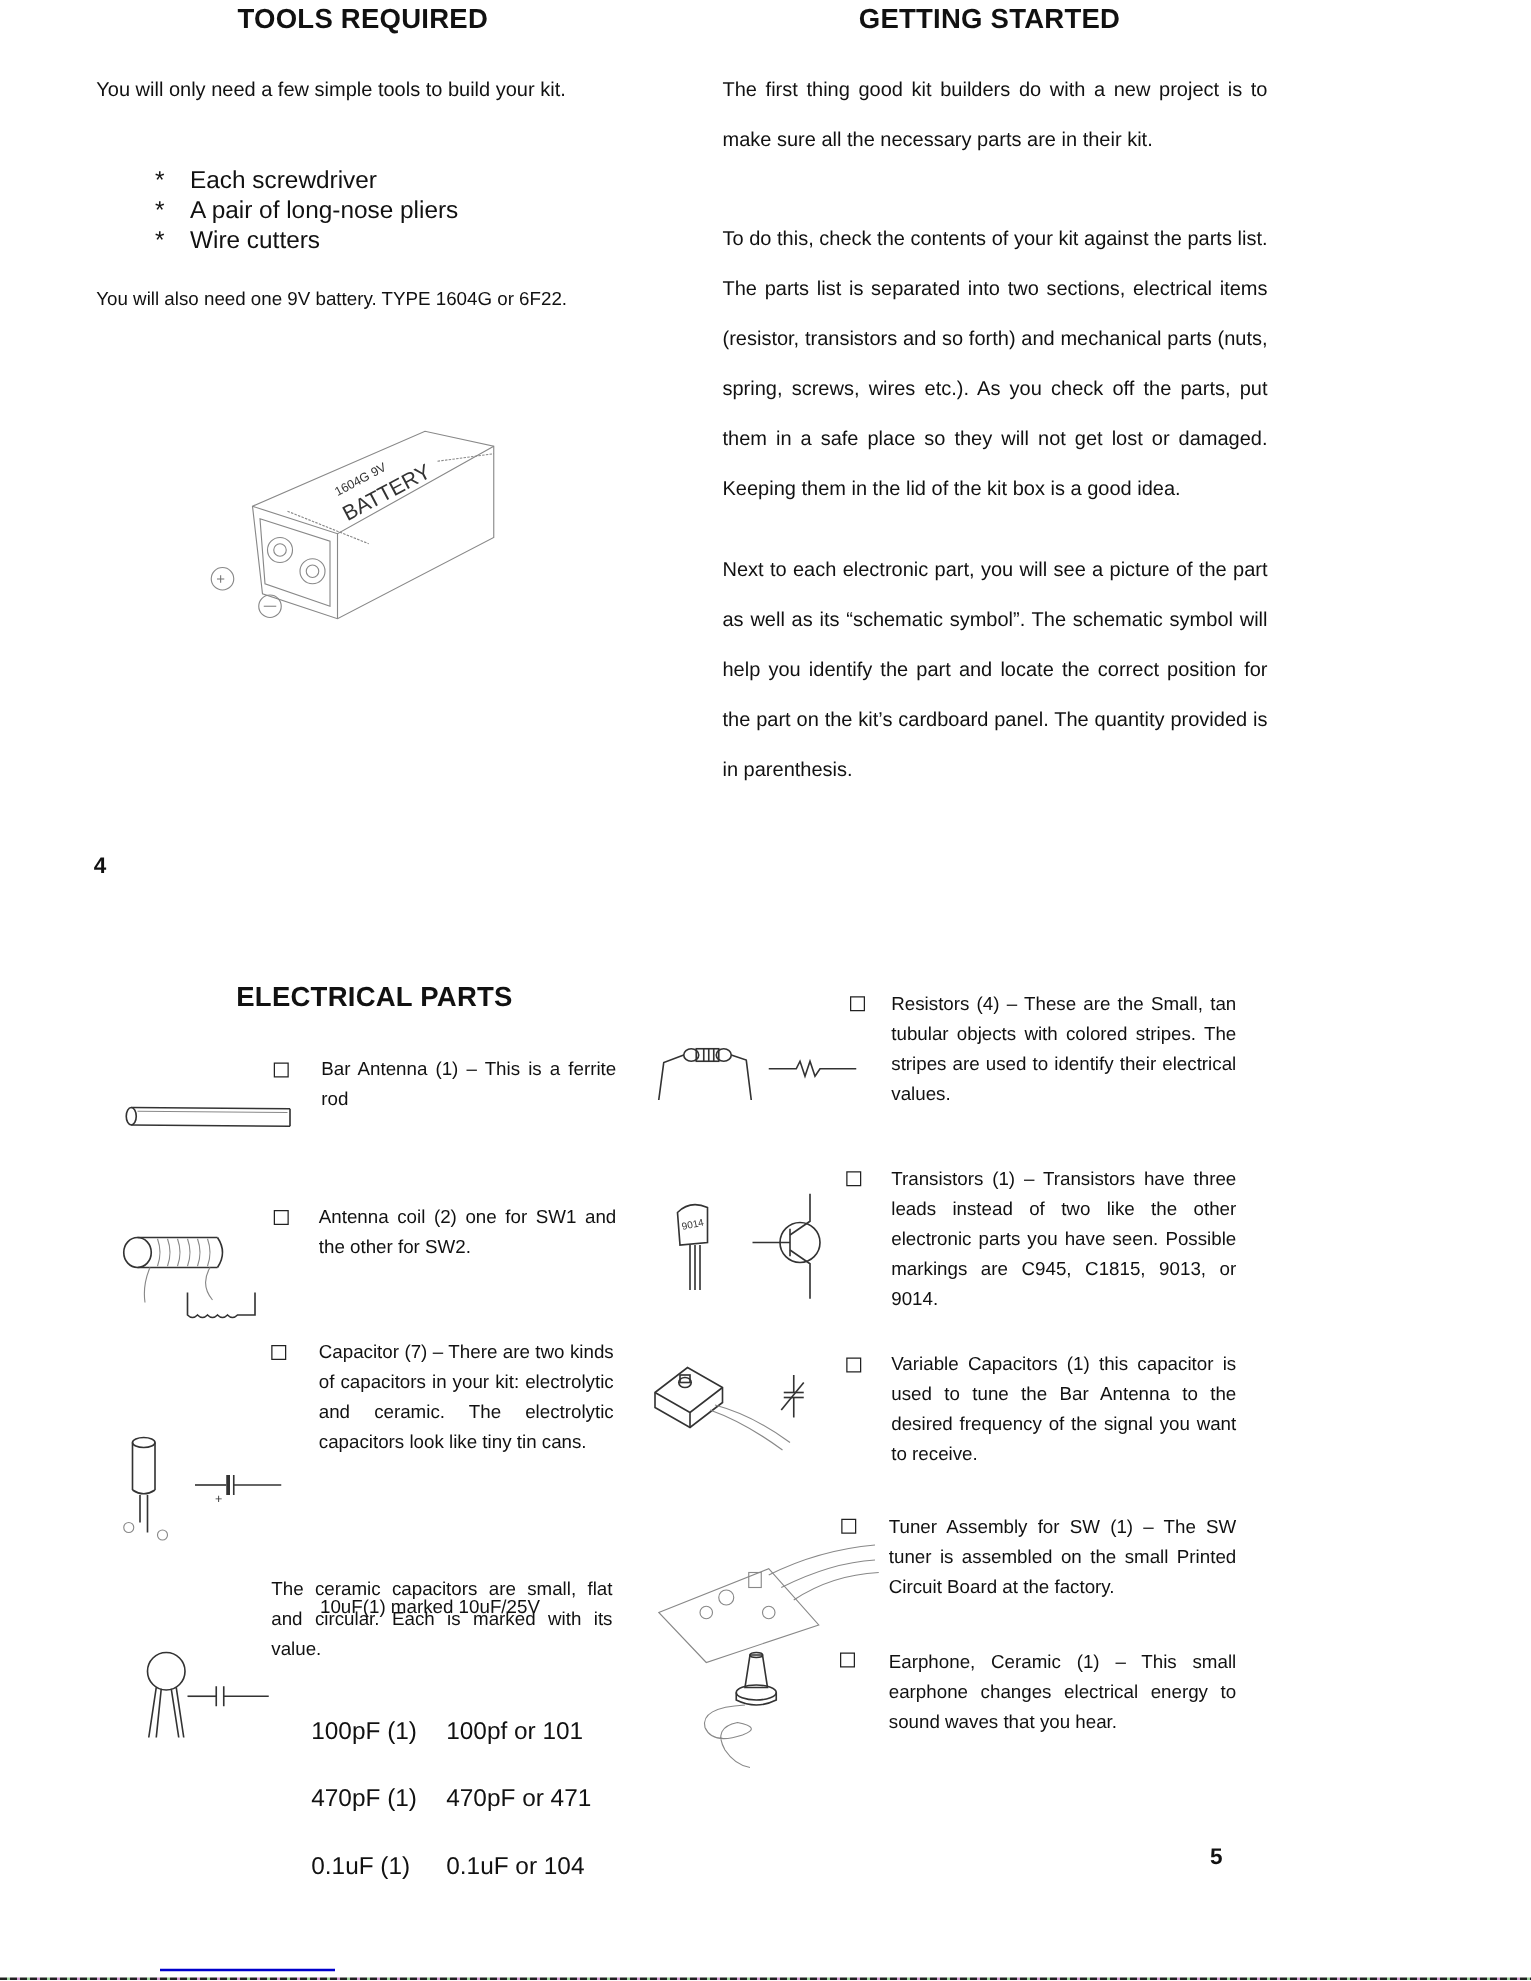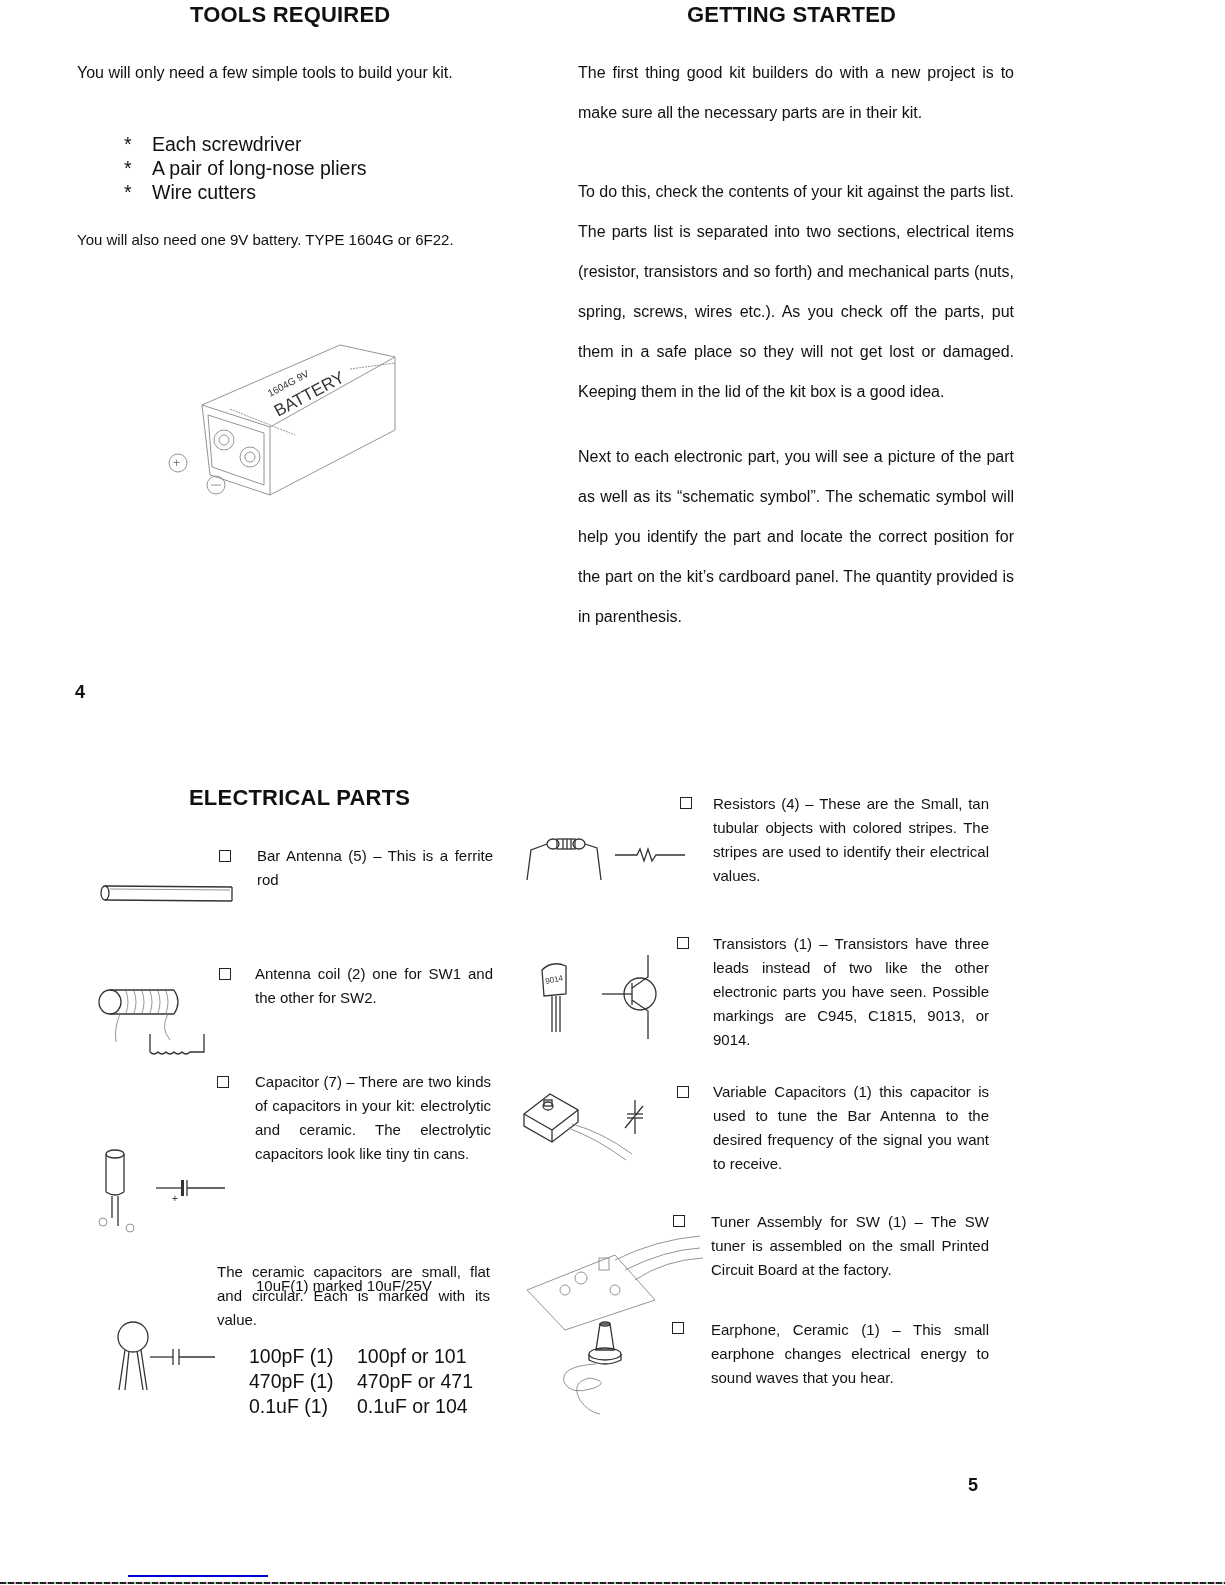--- a/index.html
+++ b/index.html
@@ -10,21 +10,21 @@
   .body-text { font-size: 16px; line-height: 40px; text-align: justify; }
   .tight { font-size: 15px; line-height: 24px; text-align: justify; }
   .bullets { list-style: none; margin: 0; padding: 0; font-size: 19.5px; line-height: 24px; }
   .bullets li { position: relative; padding-left: 28px; }
   .bullets li .star { position: absolute; left: 0; top: 0; }
   .checkbox { width: 10px; height: 10px; border: 1.5px solid #222; display: block; }
   .pageno { font-weight: bold; font-size: 18px; }
   svg { overflow: visible; }
   svg .ln { stroke: #333; stroke-width: 1.3; fill: none; }
   svg .lt { stroke: #888; stroke-width: 0.9; fill: none; }
-  .pair { font-size: 19.5px; line-height: 25px; }
+  .pair { font-size: 19.5px; line-height: 25px; margin-top: 29px; }
   .pair span { display: inline-block; }
   .pair .c1 { width: 108px; }
   .footer-link { position: absolute; left: 128px; top: 1575px; width: 140px; height: 2px; background: #0000cc; }
   .footer-dash { position: absolute; left: 0; top: 1582px; width: 1225px; height: 2px;
     background: repeating-linear-gradient(90deg, #222 0 6px, #9c9 6px 8px, #222 8px 14px, #c9c 14px 16px); }
 </style>
 </head>
 <body>
 
 <div class="abs h" style="left:190px;top:2px;">TOOLS REQUIRED</div>
@@ -66,21 +66,21 @@
 <div class="abs h" style="left:687px;top:2px;">GETTING STARTED</div>
 <div class="abs body-text" style="left:578px;top:53px;width:436px;">The first thing good kit builders do with a new project is to make sure all the necessary parts are in their kit.</div>
 <div class="abs body-text" style="left:578px;top:172px;width:436px;">To do this, check the contents of your kit against the parts list. The parts list is separated into two sections, electrical items (resistor, transistors and so forth) and mechanical parts (nuts, spring, screws, wires etc.). As you check off the parts, put them in a safe place so they will not get lost or damaged. Keeping them in the lid of the kit box is a good idea.</div>
 <div class="abs body-text" style="left:578px;top:437px;width:436px;">Next to each electronic part, you will see a picture of the part as well as its “schematic symbol”. The schematic symbol will help you identify the part and locate the correct position for the part on the kit’s cardboard panel. The quantity provided is in parenthesis.</div>
 
 <div class="abs pageno" style="left:75px;top:682px;">4</div>
 
 <div class="abs h" style="left:161px;top:785px;margin-left:28px;">ELECTRICAL PARTS</div>
 
 <span class="abs checkbox" style="left:219px;top:850px;"></span>
-<div class="abs tight" style="left:257px;top:844px;width:236px;">Bar Antenna (5) – This is a ferrite rod</div>
+<div class="abs tight" style="left:257px;top:844px;width:236px;">Bar Antenna (1) – This is a ferrite rod</div>
 <svg class="abs" style="left:100px;top:884px;" width="140" height="20">
   <ellipse class="ln" cx="5" cy="9" rx="4" ry="7"></ellipse>
   <line class="ln" x1="5" y1="2" x2="132" y2="3"></line>
   <line class="ln" x1="5" y1="16" x2="132" y2="17"></line>
   <line class="ln" x1="132" y1="3" x2="132" y2="17"></line>
   <line class="lt" x1="10" y1="5" x2="130" y2="6"></line>
 </svg>
 
 <span class="abs checkbox" style="left:219px;top:968px;"></span>
 <div class="abs tight" style="left:255px;top:962px;width:238px;">Antenna coil (2) one for SW1 and the other for SW2.</div>

